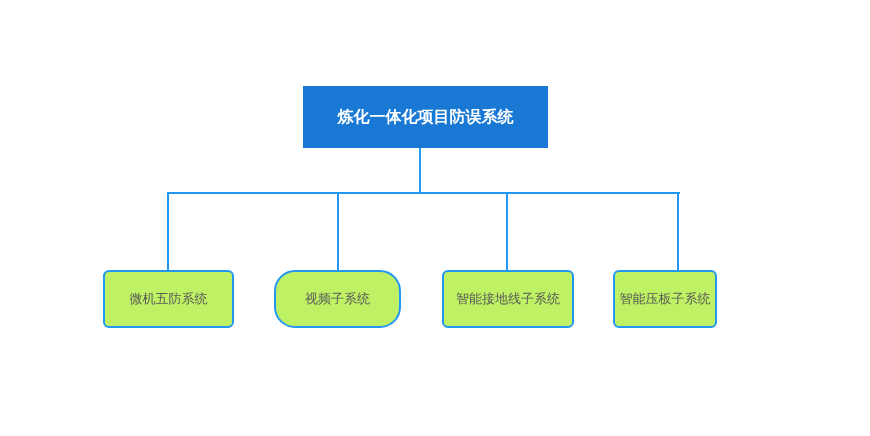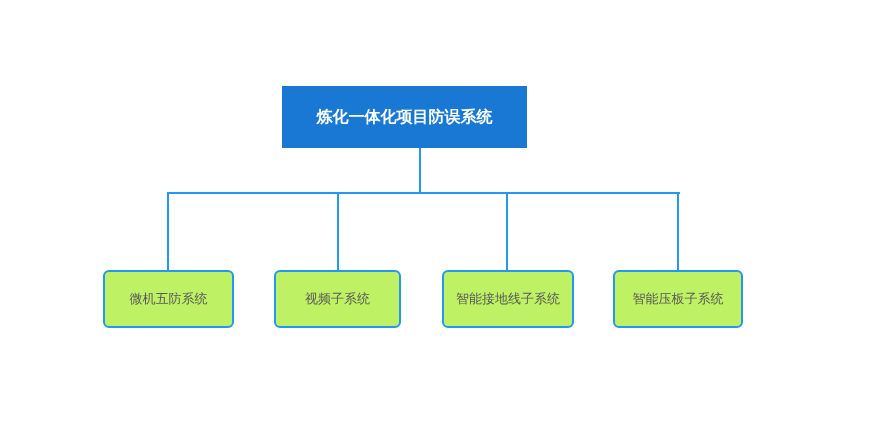--- a/index.html
+++ b/index.html
@@ -24,38 +24,38 @@
   }
   .node{
     position:absolute;
     display:flex;
     align-items:center;
     justify-content:center;
     box-sizing:border-box;
     text-align:center;
   }
   .node.root{
-    left:282px; top:86px; width:245px; height:62px;
+    left:303px; top:86px; width:245px; height:62px;
     background:var(--root-fill);
     color:var(--root-text);
     font-size:16px;
     font-weight:bold;
   }
   .node.child{
     top:270px; height:58px;
     background:#bef264;
     border:2px solid var(--child-border);
     border-radius:6px;
     color:var(--child-text);
     font-size:13px;
   }
   .node.child-1{left:103px; width:131px;}
-  .node.child-2{left:274px; width:127px;}
+  .node.child-2{left:274px; width:127px;border-radius:21px;}
   .node.child-3{left:442px; width:132px;}
-  .node.child-4{left:613px; width:130px;}
+  .node.child-4{left:613px; width:104px;}
   .line{
     position:absolute;
     background:var(--line);
   }
   .line.stub{left:419px; top:148px; width:2px; height:45px;}
   .line.hbar{left:167px; top:192px; width:513px; height:2px;}
   .line.drop{top:192px; width:2px; height:80px;}
   .line.drop-1{left:167px;}
   .line.drop-2{left:337px;}
   .line.drop-3{left:506px;}

